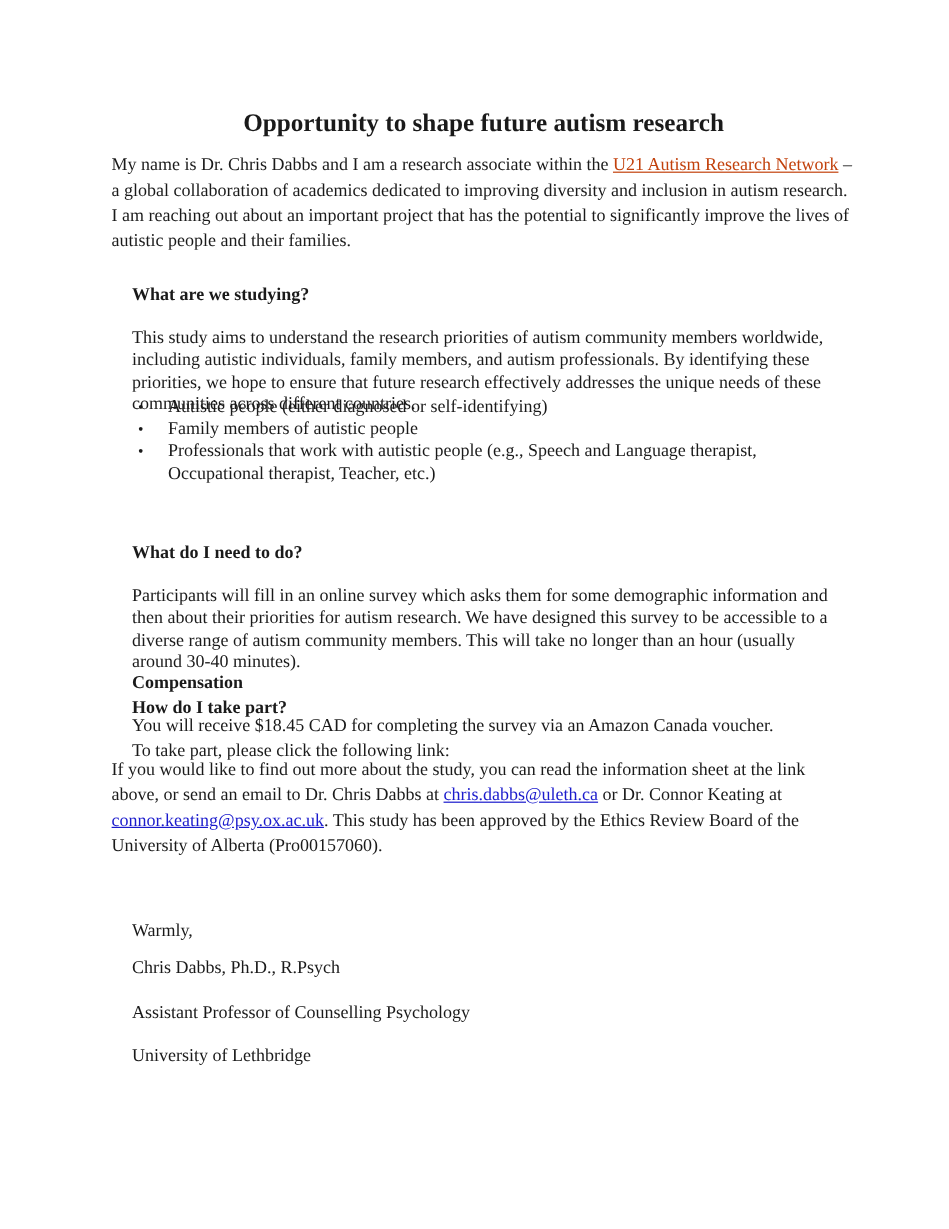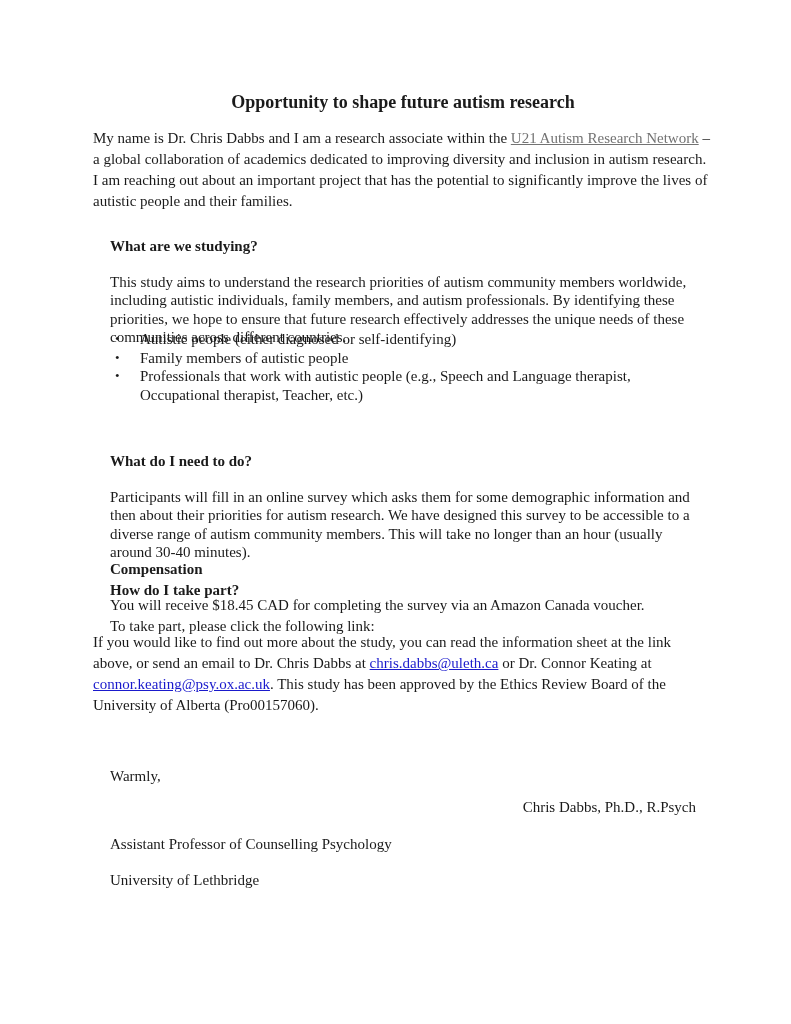--- a/index.html
+++ b/index.html
@@ -4,27 +4,27 @@
   <style>
     html, body { margin: 0; padding: 0; background: #ffffff; }
     body {
       width: 791px; height: 1024px; position: relative; overflow: hidden;
       font-family: "Liberation Serif", "DejaVu Serif", serif;
       color: #1a1a1a; font-size: 15px;
     }
     .page { position: absolute; left: 93px; top: 0; width: 620px; }
     .title {
       position: absolute; top: 93px; left: 0; width: 620px; text-align: center;
-      font-weight: bold; font-size: 18px; margin: 0; line-height: 18px;
+      font-weight: bold; font-size: 21px; margin: 0; line-height: 18px;
     }
     p { margin: 0; line-height: 21px; }
     .block { position: absolute; left: 0; width: 620px; }
     .h { font-weight: bold; line-height: 18.5px; margin: 17px; }
     .t { line-height: 18.5px; margin: 17px; }
-    a.ul { color: #737373; text-decoration: underline; }
+    a.ul { color: #c2410c; text-decoration: underline; }
     a.lnk { color: #1a1acc; text-decoration: underline; }
     ul.bullets { list-style: none; margin: 0; padding: 0; }
     ul.bullets li { position: relative; padding-left: 47px; line-height: 18.5px; }
     ul.bullets li .dot {
       position: absolute; left: 22px; top: 0; font-size: 13px;
     }
   </style>
 </head>
 <body>
 
@@ -66,18 +66,18 @@
 
   <div class="block" style="top:632px;">
     <p style="line-height:21px;"><span>If you would like to find out more about the study, you can read the information sheet at the link above, or send an email to Dr. Chris Dabbs at </span><a class="lnk" href="#">chris.dabbs@uleth.ca</a><span> or Dr. Connor Keating at </span><a class="lnk" href="#">connor.keating@psy.ox.ac.uk</a><span>. This study has been approved by the Ethics Review Board of the University of Alberta (Pro00157060).</span></p>
   </div>
 
   <div class="block" style="top:750px;">
     <p class="t">Warmly,</p>
   </div>
 
   <div class="block" style="top:781px;">
-    <p class="t" style="line-height:19.5px;text-align:right;">Chris Dabbs, Ph.D., R.Psych</p>
+    <p class="t" style="line-height:19.5px;">Chris Dabbs, Ph.D., R.Psych</p>
     <p class="t" style="line-height:19.5px;">Assistant Professor of Counselling Psychology</p>
     <p class="t" style="line-height:19.5px;">University of Lethbridge</p>
   </div>
 
 </div>
 
 </body></html>

